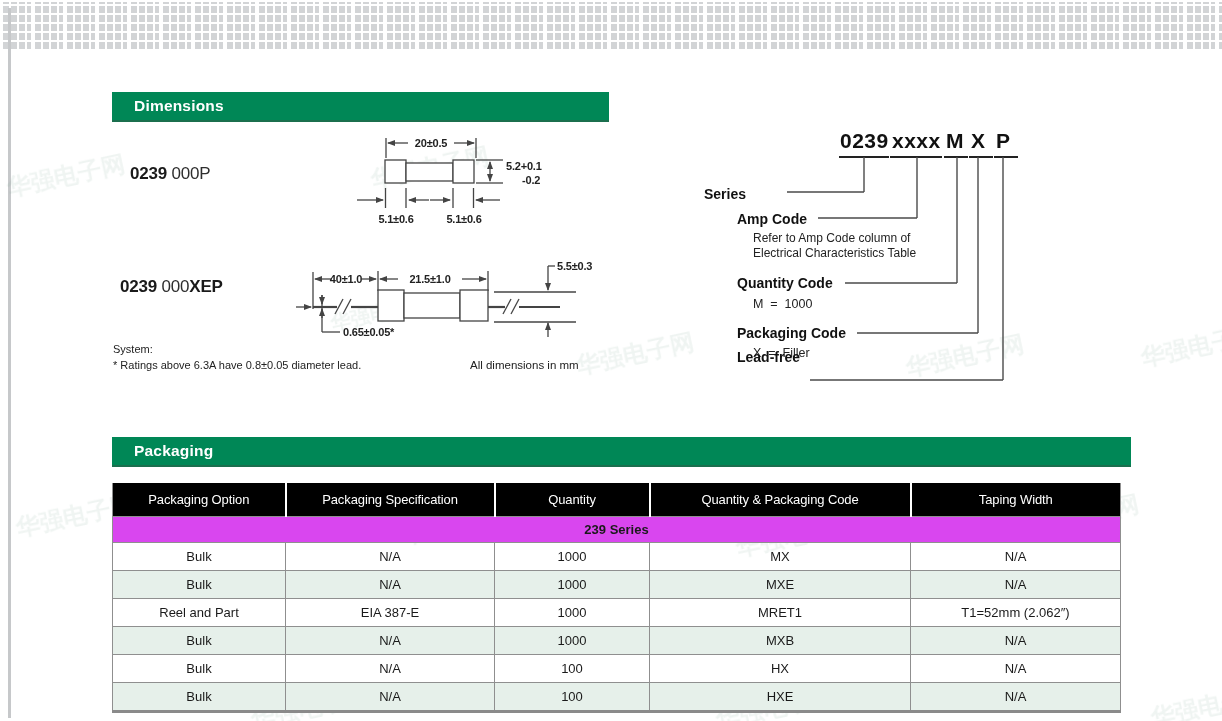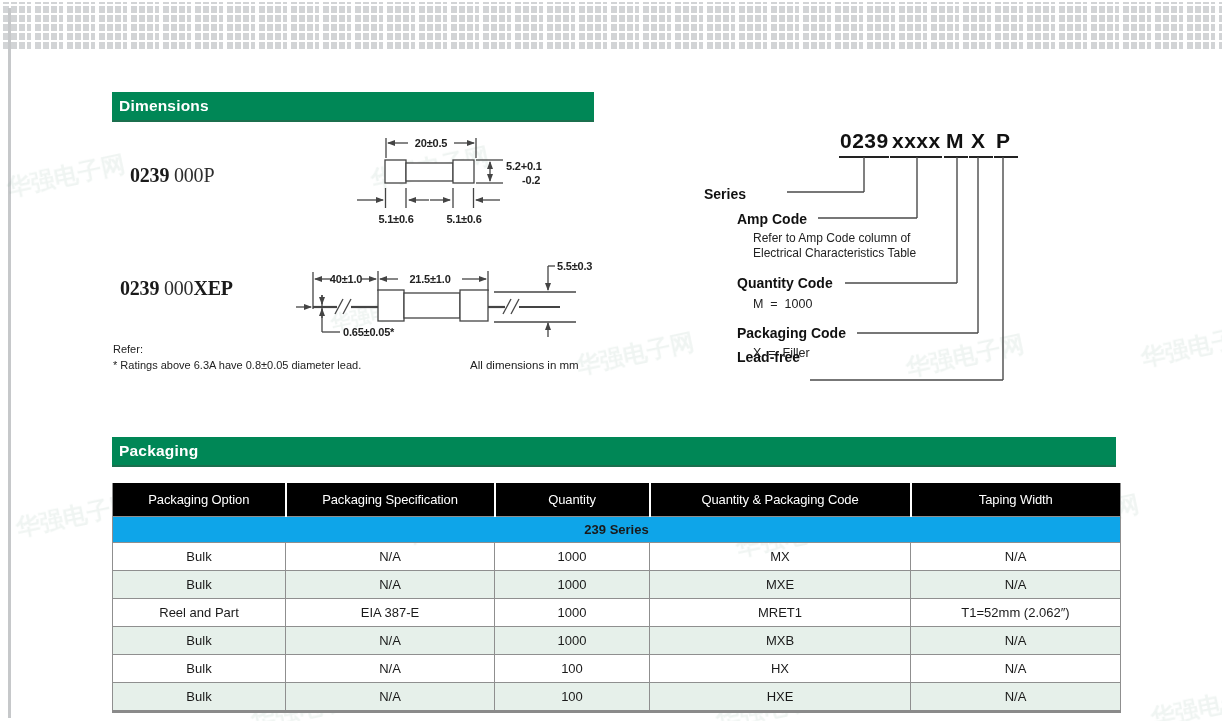--- a/index.html
+++ b/index.html
@@ -12,28 +12,28 @@
     position:absolute;left:3px;top:2px;width:1219px;height:47px;
     background-image:
       repeating-linear-gradient(90deg, rgba(255,255,255,0) 0 28px, #ffffff 28px 32px),
       repeating-linear-gradient(0deg, rgba(255,255,255,0) 0 7px, #ffffff 7px 9px),
       repeating-linear-gradient(90deg, #d2d4d6 0 6px, #ffffff 6px 8px);
   }
   .left-edge-shadow{position:absolute;left:8px;top:8px;width:3px;height:710px;background:#c6c8ca;}
 
   .section-bar{
     position:absolute;height:28px;background:#008756;border-bottom:2px solid #1b6f4e;
-    color:#fff;font-weight:bold;font-size:15.5px;line-height:28px;padding-left:7px;
+    color:#fff;font-weight:bold;font-size:15.5px;line-height:28px;padding-left:22px;
     box-sizing:content-box;letter-spacing:.2px;
   }
   .bar-dimensions{left:112px;top:92px;width:475px;}
   .bar-pns{left:635px;top:92px;width:474px;}
   .bar-packaging{left:112px;top:437px;width:997px;}
 
-  .part-label{position:absolute;font-size:20px;letter-spacing:-.2px;white-space:nowrap;font-family:Liberation Serif, serif;}
+  .part-label{position:absolute;font-size:17px;letter-spacing:-.2px;white-space:nowrap;}
   .part-label b{font-weight:800;}
   .part-label .lt{font-weight:400;color:#2e2e2e;}
 
   .note-text{position:absolute;font-size:11px;color:#222;white-space:nowrap;}
   .units-note{position:absolute;font-size:11.5px;color:#222;white-space:nowrap;}
 
   svg.drawing{position:absolute;overflow:visible;}
   svg.drawing line, svg.drawing rect, svg.drawing path.br{stroke:#444;stroke-width:1.3;fill:none;}
   svg.drawing rect{fill:#fff;}
   svg.drawing .wire{stroke-width:2.2;}
@@ -55,21 +55,21 @@
   }
   table.pack th{
     background:#000000;color:#fff;font-weight:normal;height:31px;text-align:center;
     border-right:2px solid #fff;border-bottom:1px solid #8f8f8f;letter-spacing:-.1px;
   }
   table.pack th:last-child{border-right:1px solid #8f8f8f;}
   table.pack th:first-child{border-left:1px solid #8f8f8f;}
   table.pack td{
     height:25px;text-align:center;border:1px solid #8f8f8f;color:#1a1a1a;
   }
-  table.pack tr.group td{background:#0ea5e9;font-weight:bold;height:23px;margin-left:7px;}
+  table.pack tr.group td{background:#d946ef;font-weight:bold;height:23px;margin-left:7px;}
   table.pack tr.tint td{background:#e6f0ea;}
   table.pack tr.last-row td{border-bottom:3px solid #8a8a8a;}
 
   .wm{
     position:absolute;font-size:24px;font-weight:bold;color:#6f9c86;opacity:.10;
     transform:rotate(-12deg);filter:blur(.6px);white-space:nowrap;pointer-events:none;
   }
 </style>
 </head>
 <body>
@@ -189,21 +189,21 @@
       <line x1="30" y1="43" x2="30" y2="52" marker-end="url(#arrB)"></line>
       <line x1="30" y1="66" x2="30" y2="57" marker-end="url(#arrB)"></line>
       <line x1="30" y1="80" x2="48" y2="80"></line>
     </g>
     <text x="54" y="31" text-anchor="middle">40±1.0</text>
     <text x="138" y="31" text-anchor="middle">21.5±1.0</text>
     <text x="265" y="18">5.5±0.3</text>
     <text x="51" y="84">0.65±0.05*</text>
   </svg>
 
-  <div class="note-text" style="left:113px;top:343px;">Refer:</div>
+  <div class="note-text" style="left:113px;top:343px;">System:</div>
   <div class="note-text" style="left:113px;top:359px;">* Ratings above 6.3A have 0.8±0.05 diameter lead.</div>
   <div class="units-note" style="left:470px;top:359px;">All dimensions in mm</div>
 
   <div class="pn-code" style="left:840px;top:129px;">0239</div>
   <div class="pn-code" style="left:892px;top:129px;">xxxx</div>
   <div class="pn-code" style="left:946px;top:129px;">M</div>
   <div class="pn-code" style="left:971px;top:129px;">X</div>
   <div class="pn-code" style="left:996px;top:129px;">P</div>
 
   <div class="pn-underline" style="left:839px;top:156px;width:50px;"></div>

